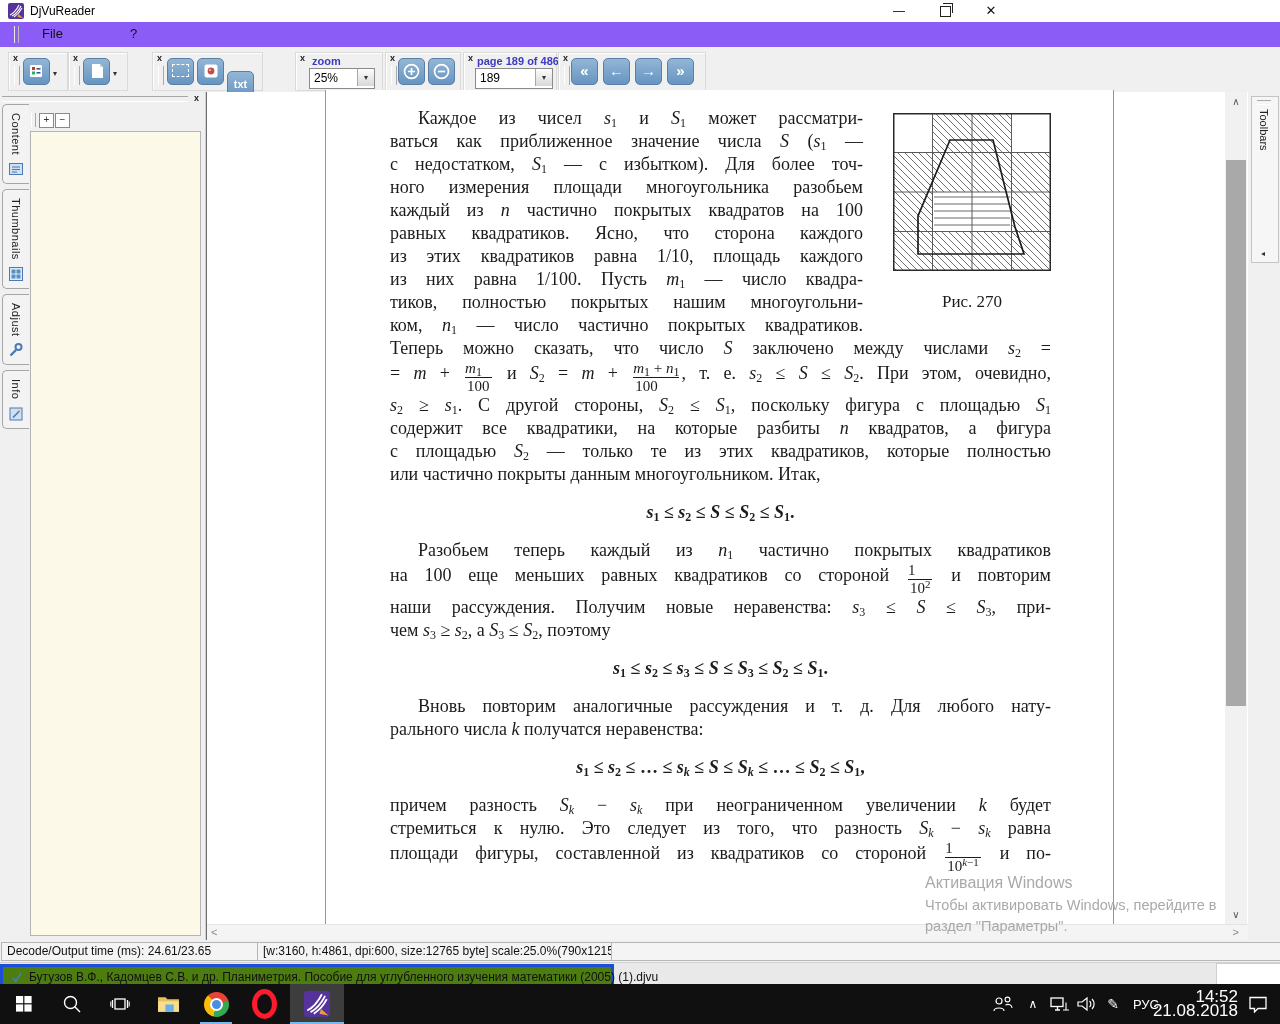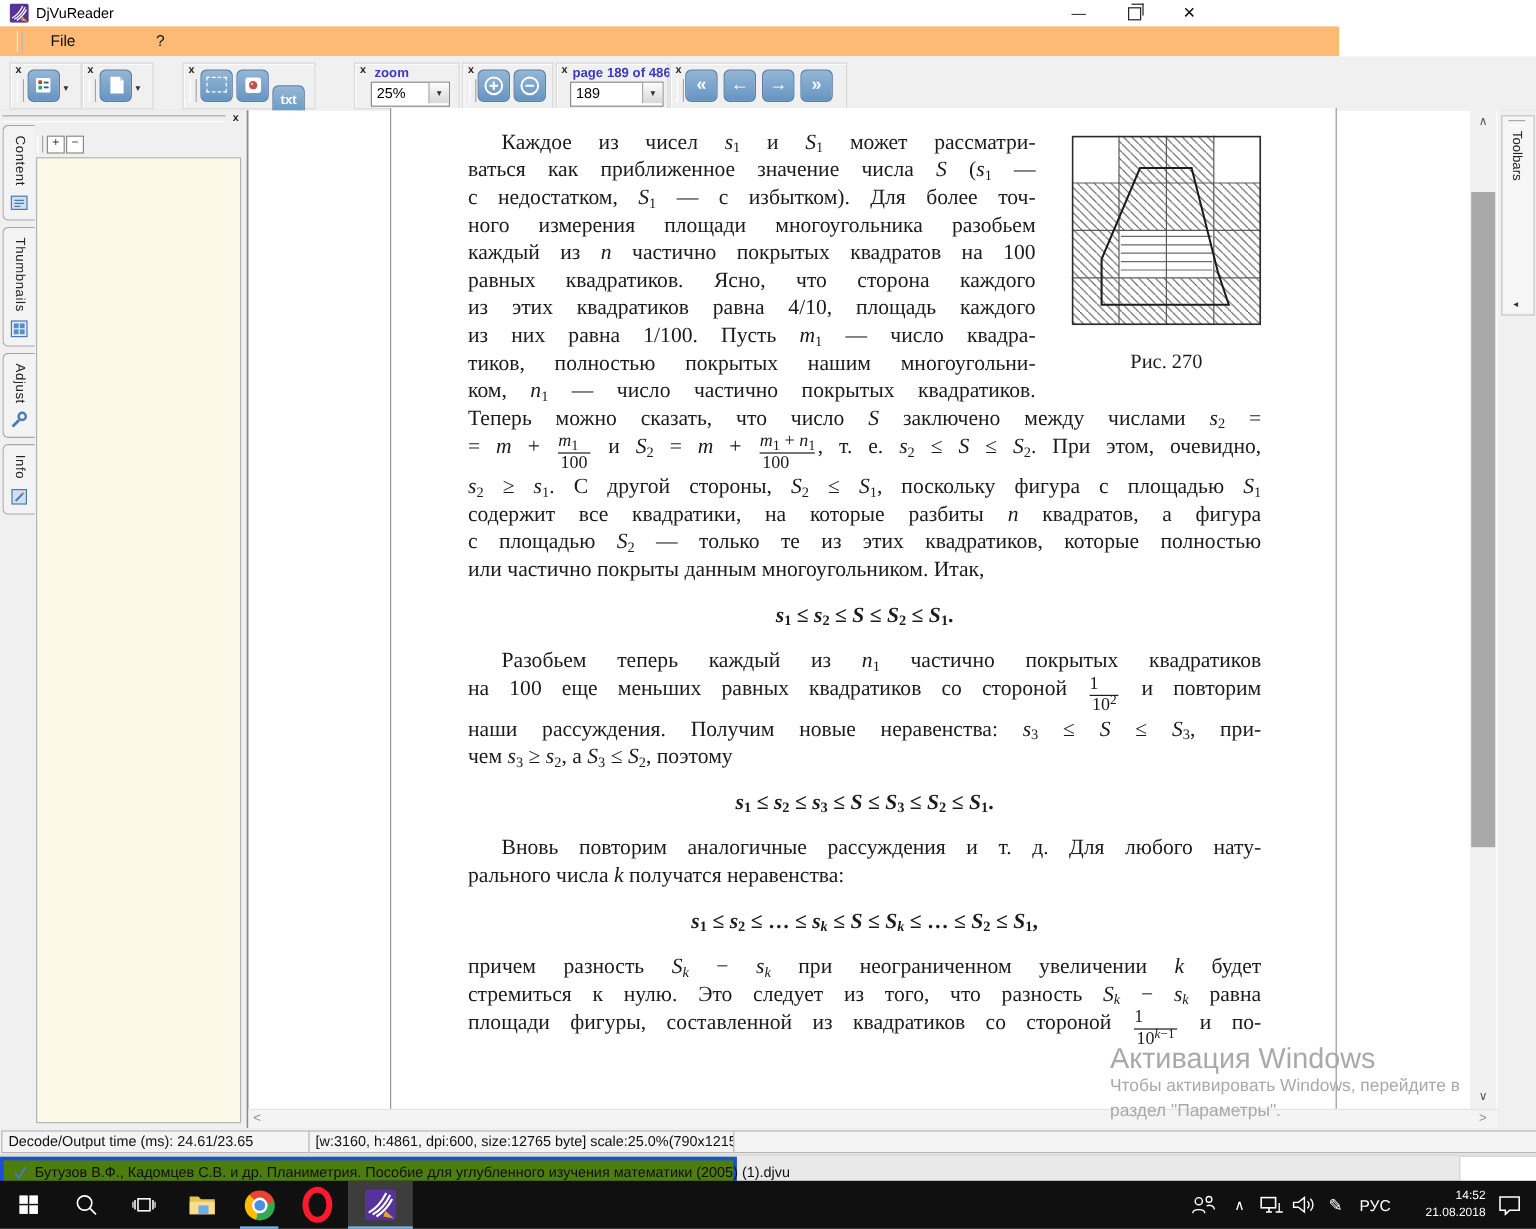--- a/index.html
+++ b/index.html
@@ -11,21 +11,21 @@
   #app-icon{position:absolute;left:8px;top:3px;width:16px;height:16px;}
   #title-text{position:absolute;left:30px;top:4px;font-size:12px;color:#000;}
   .winbtn{position:absolute;top:0;width:46px;height:22px;text-align:center;line-height:22px;color:#111;font-size:12px;}
   #btn-min{right:92px;}
   #btn-restore{right:46px;}
   #btn-close{right:0;font-size:13px;}
   .restore-glyph{position:relative;display:inline-block;width:9px;height:9px;border:1px solid #222;vertical-align:middle;background:#fff;}
   .restore-glyph::before{content:"";position:absolute;left:2px;top:-4px;width:9px;height:9px;border:1px solid #222;border-left:none;border-bottom:none;}
 
   
-  #menubar{position:absolute;left:0;top:22px;width:1116px;height:25px;background:#fdba74;}
+  #menubar{position:absolute;left:0;top:22px;width:1280px;height:25px;background:#8b5cf6;}
   .menu-handle{position:absolute;left:14px;top:4px;width:3px;height:17px;border-left:1px solid #e8e8e8;border-right:1px solid #b9b9b9;}
   .menu-item{position:absolute;top:4px;font-size:13px;color:#111;padding:0 4px;}
   #menu-file{left:38px;} #menu-help{left:126px;}
 
   
   #toolbar{position:absolute;left:0;top:47px;width:1280px;height:45px;background:#f0f0f0;border-bottom:1px solid #cfcfcf;}
   .tgroup{position:absolute;top:5px;height:37px;background:#f0f0f0;border:1px solid #dadada;box-shadow:1px 1px 0 #fff inset;}
   .tg-x{position:absolute;left:4px;top:1px;font-size:9px;font-weight:bold;color:#222;line-height:9px;}
   .tg-handle{position:absolute;left:5px;top:13px;width:4px;height:19px;border-left:1px solid #fff;border-right:1px solid #a8a8a8;}
   .bluebtn{position:absolute;width:25px;height:25px;border:1px solid #5a7ea6;border-radius:5px;background:linear-gradient(#93b6d6,#6695c1);color:#fff;text-align:center;}
@@ -64,21 +64,21 @@
   .tblock.formula .tline{text-align:center;text-align-last:center;font-weight:bold;}
   .mi{font-style:italic;}
   #page-text sub{font-size:12px;vertical-align:-3px;line-height:0;}
   #page-text sup{font-size:11px;vertical-align:5px;line-height:0;}
   .frac{display:inline-block;vertical-align:-12px;text-align:center;line-height:1.1;font-size:15px;margin:0 2px;white-space:nowrap;}
   .frac .fn{display:block;}
   .frac .fd{display:block;border-top:1px solid #1b1b1b;padding:0 2px;}
   #figure-box{position:absolute;left:567px;top:23px;width:158px;height:158px;}
   #figure-caption{position:absolute;left:558px;top:202px;width:176px;text-align:center;font-family:"Liberation Serif",serif;font-size:17px;color:#1b1b1b;}
   #watermark{position:absolute;left:718px;top:779px;width:320px;color:#a9a9a9;z-index:5;pointer-events:none;}
-  #wm1{font-size:24px;line-height:24px;}
+  #wm1{font-size:16px;line-height:24px;}
   #wm2,#wm3{font-size:14.5px;line-height:21px;white-space:nowrap;}
 
   
   #vscroll{position:absolute;right:2px;top:0;width:22px;height:833px;background:#f1f1f1;}
   .scr-arrow{position:absolute;left:0;width:22px;height:20px;text-align:center;color:#555;font-size:10px;line-height:20px;}
   #vs-up{top:0;} #vs-down{bottom:0;}
   #vthumb{position:absolute;left:1px;top:68px;width:20px;height:546px;background:#a9a9a9;}
   #hscroll{position:absolute;left:0;bottom:0;width:1042px;height:15px;background:#f4f4f4;border-top:1px solid #e4e4e4;}
   #hs-left{position:absolute;left:4px;top:0;color:#8a8a8a;font-size:11px;line-height:15px;}
   #hs-right{position:absolute;right:10px;top:0;color:#8a8a8a;font-size:11px;line-height:15px;}
@@ -114,21 +114,21 @@
   #chrome-line{left:200px;width:32px;} #djvu-line{left:290px;width:54px;}
   .chrome-ball{width:25px;height:25px;border-radius:50%;background:conic-gradient(from -45deg,#ea4335 0 120deg,#34a853 120deg 240deg,#fbbc05 240deg 360deg);position:relative;}
   .chrome-ball::before{content:"";position:absolute;inset:6px;background:#fff;border-radius:50%;}
   .chrome-ball::after{content:"";position:absolute;inset:8px;background:#4a90e2;border-radius:50%;}
   .opera-ring{width:15px;height:20px;border:5px solid #ff1b2d;border-radius:50%;}
   #tb-right{position:absolute;right:4px;top:0;height:40px;display:flex;align-items:center;}
   .tbr{height:40px;display:flex;align-items:center;justify-content:center;color:#fff;}
   #tbr-people{width:34px;} #tbr-chevron{width:26px;font-size:12px;} #tbr-network{width:26px;}
   #tbr-speaker{width:28px;} #tbr-pen{width:26px;font-size:14px;}
   #tbr-lang{width:40px;font-size:13px;}
-  #tbr-clock{width:72px;flex-direction:column;font-size:10px;line-height:14px;align-items:flex-end;padding-right:2px;}
+  #tbr-clock{width:72px;flex-direction:column;font-size:17px;line-height:14px;align-items:flex-end;padding-right:2px;}
   #tbr-bubble{width:36px;}
 </style>
 </head>
 <body>
 
 <div id="app">
 
   <div id="titlebar">
     <span id="app-icon">
       <svg width="16" height="16" viewBox="0 0 16 16">
@@ -295,21 +295,21 @@
   <div id="viewer">
     <div id="page">
       <div id="page-text">
           <div class="tblock narrow">
             <div class="tline ind">Каждое из чисел <span class="mi">s</span><sub>1</sub> и <span class="mi">S</span><sub>1</sub> может рассматри-</div>
             <div class="tline">ваться как приближенное значение числа <span class="mi">S</span> (<span class="mi">s</span><sub>1</sub> —</div>
             <div class="tline">с недостатком, <span class="mi">S</span><sub>1</sub> — с избытком). Для более точ-</div>
             <div class="tline">ного измерения площади многоугольника разобьем</div>
             <div class="tline">каждый из <span class="mi">n</span> частично покрытых квадратов на 100</div>
             <div class="tline">равных квадратиков. Ясно, что сторона каждого</div>
-            <div class="tline">из этих квадратиков равна 4/10, площадь каждого</div>
+            <div class="tline">из этих квадратиков равна 1/10, площадь каждого</div>
             <div class="tline">из них равна 1/100. Пусть <span class="mi">m</span><sub>1</sub> — число квадра-</div>
             <div class="tline">тиков, полностью покрытых нашим многоугольни-</div>
             <div class="tline">ком, <span class="mi">n</span><sub>1</sub> — число частично покрытых квадратиков.</div>
           </div>
           <div class="tblock full">
             <div class="tline">Теперь можно сказать, что число <span class="mi">S</span> заключено между числами <span class="mi">s</span><sub>2</sub> =</div>
             <div class="tline">= <span class="mi">m</span> + <span class="frac"><span class="fn"><span class="mi">m</span><sub>1</sub></span><span class="fd">100</span></span> и <span class="mi">S</span><sub>2</sub> = <span class="mi">m</span> + <span class="frac"><span class="fn"><span class="mi">m</span><sub>1</sub> + <span class="mi">n</span><sub>1</sub></span><span class="fd">100</span></span>, т. е. <span class="mi">s</span><sub>2</sub> ≤ <span class="mi">S</span> ≤ <span class="mi">S</span><sub>2</sub>. При этом, очевидно,</div>
             <div class="tline"><span class="mi">s</span><sub>2</sub> ≥ <span class="mi">s</span><sub>1</sub>. С другой стороны, <span class="mi">S</span><sub>2</sub> ≤ <span class="mi">S</span><sub>1</sub>, поскольку фигура с площадью <span class="mi">S</span><sub>1</sub></div>
             <div class="tline">содержит все квадратики, на которые разбиты <span class="mi">n</span> квадратов, а фигура</div>
             <div class="tline">с площадью <span class="mi">S</span><sub>2</sub> — только те из этих квадратиков, которые полностью</div>

